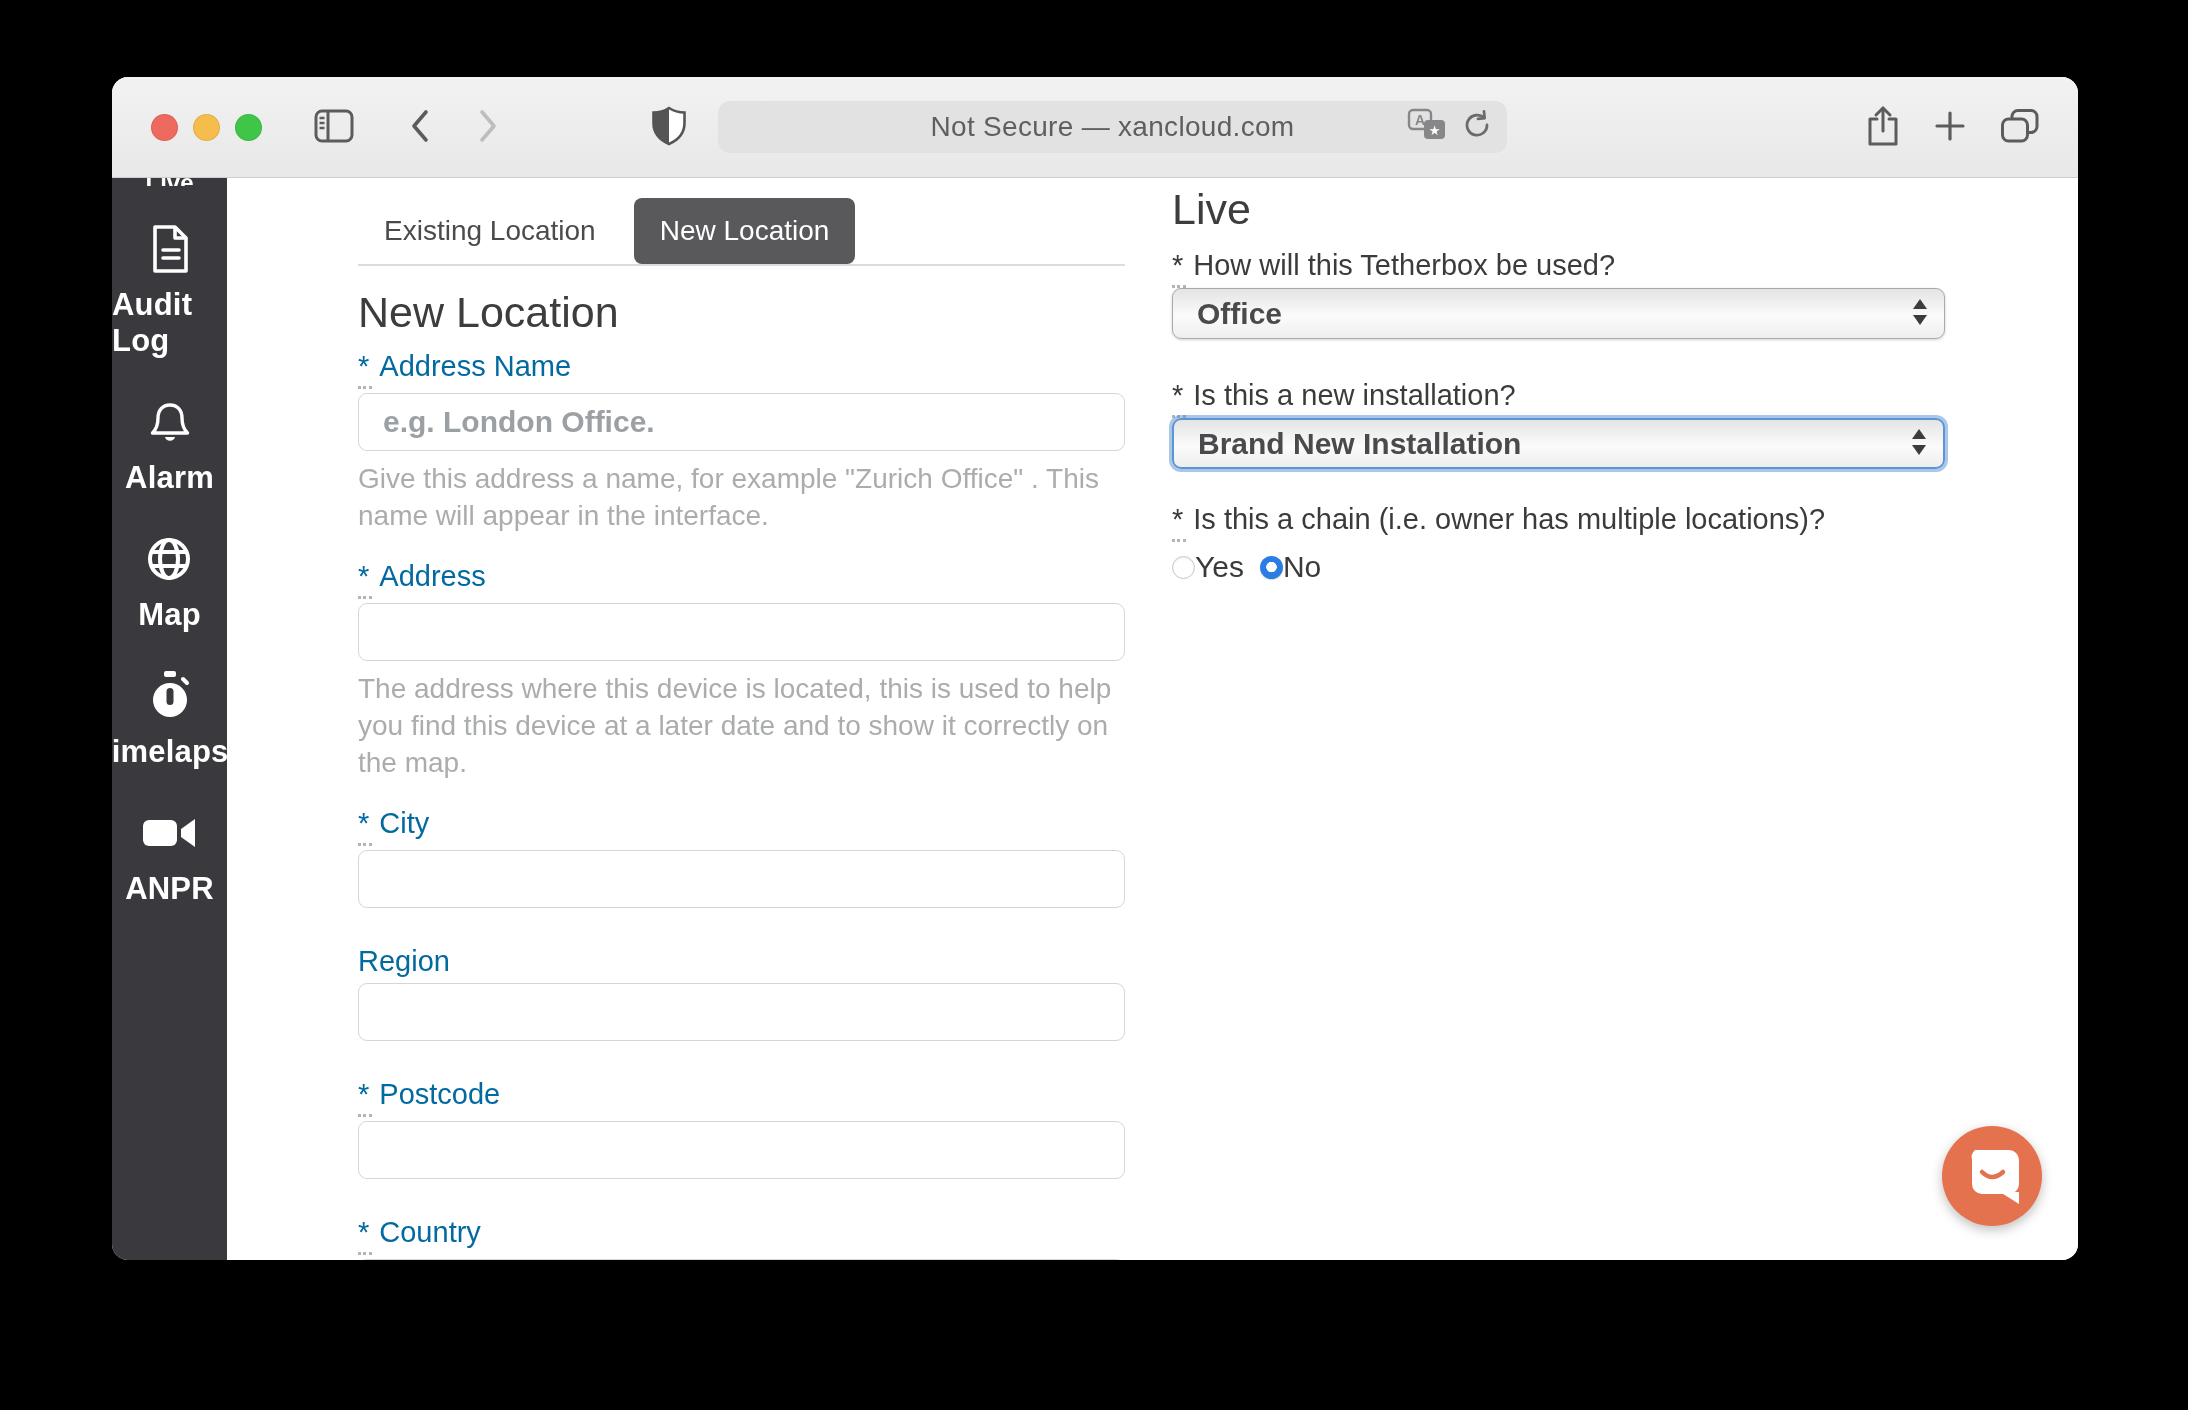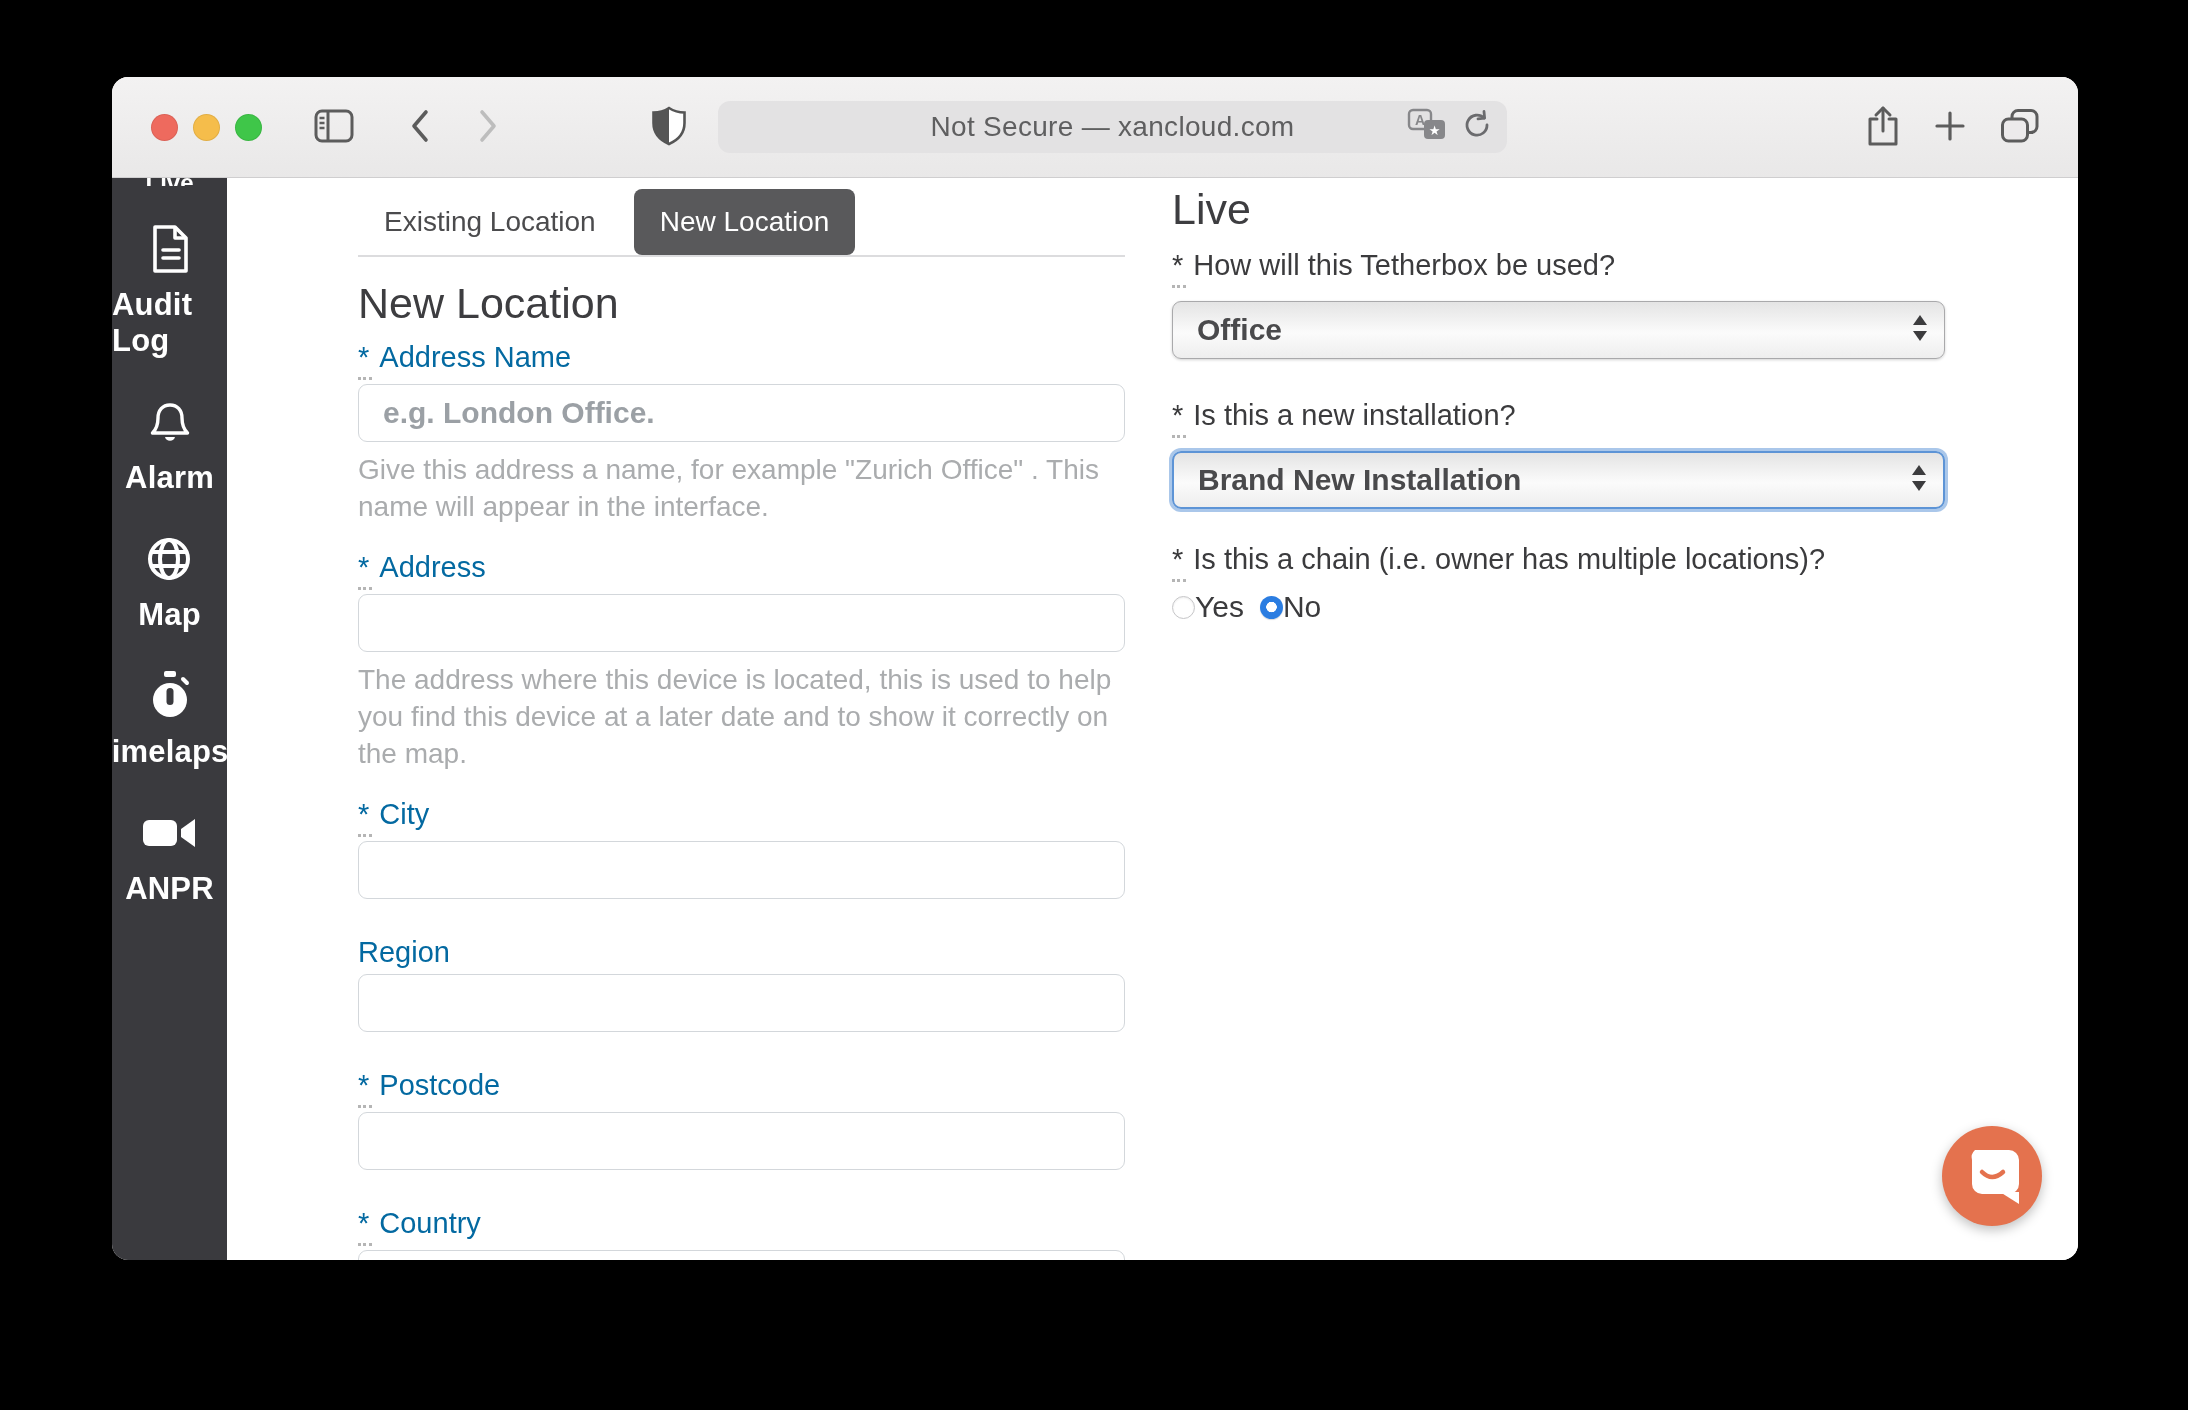--- a/index.html
+++ b/index.html
@@ -38,21 +38,21 @@
     display:flex;flex-direction:column;align-items:center;z-index:2;
   }
   .live-clip{height:9px;width:100%;overflow:hidden;text-align:center;}
   .live-clip span{display:inline-block;margin-top:-17px;color:#fff;font-size:24px;font-weight:600;}
   .nav-item{margin-top:39px;display:flex;flex-direction:column;align-items:center;cursor:pointer;}
   .nav-item:first-of-type{margin-top:40px;}
   .nav-item .nav-label{margin-top:14px;color:#fff;font-size:31px;font-weight:600;letter-spacing:.2px;}
   .nav-icon{height:48px;display:flex;align-items:center;justify-content:center;color:#fff;}
   
   .content{position:absolute;left:115px;top:100px;right:0;bottom:0;background:#fff;overflow:hidden;}
-  .col-left{position:absolute;left:131px;top:4px;width:767px;}
+  .col-left{position:absolute;left:131px;top:13px;width:767px;}
   .col-right{position:absolute;left:945px;top:0;width:773px;}
   .tabs-row{margin-top:8px;height:66px;border-bottom:2px solid #dcdcde;display:flex;align-items:stretch;}
   .tab{display:flex;align-items:center;padding:0 26px;font-size:28px;color:#4b4b4d;cursor:pointer;}
   .tab.active{background:#59595b;color:#fff;border-radius:8px;margin-left:12px;}
   h2.section-title{margin:22px 0 0;font-size:43px;line-height:48px;font-weight:400;color:#3d3d40;}
   .col-right h2.section-title{margin-top:8px;}
   .field{margin-top:24px;}
   .field.first{margin-top:12px;}
   .field.sp{margin-top:35px;}
   .flabel{font-size:29px;line-height:36px;color:#0369a1;}
@@ -62,21 +62,21 @@
     border-radius:9px;background:#fff;padding:0 24px;font-size:30px;color:#3b3b3d;outline:none;
     font-family:"Liberation Sans","DejaVu Sans",sans-serif;
   }
   .tinput::placeholder{color:#9ba0a5;font-weight:700;opacity:1;}
   .fhelp{margin-top:9px;font-size:28px;line-height:37px;color:#aaacae;}
   
   .q-label{margin-top:14px;font-size:29px;line-height:36px;color:#3b3b3d;}
   .q-label.sp2{margin-top:38px;}
   .q-label.sp3{margin-top:32px;}
   .sel{
-    position:relative;margin-top:13px;height:58px;border-radius:9px;border:1px solid #a9a9ab;
+    position:relative;margin-top:0;height:51px;border-radius:9px;border:1px solid #a9a9ab;
     background:linear-gradient(#e4e4e4,#fbfbfb 55%,#eeeeee);
     box-shadow:0 1px 3px rgba(0,0,0,.18);
     display:flex;align-items:center;padding:0 24px;box-sizing:border-box;cursor:pointer;
   }
   .sel.focused{border:2px solid #5d94d6;box-shadow:0 0 0 3px rgba(86,143,214,.5);}
   .sel .sel-text{font-size:30px;font-weight:600;color:#4a4a4c;}
   .sel .arrows{position:absolute;right:16px;top:50%;transform:translateY(-50%);color:#3c3c3e;}
   
   .radio-row{margin-top:8px;display:flex;align-items:center;gap:0;}
   .radio{width:23px;height:23px;border-radius:50%;box-sizing:border-box;background:#fff;border:1px solid #c6c6c8;

